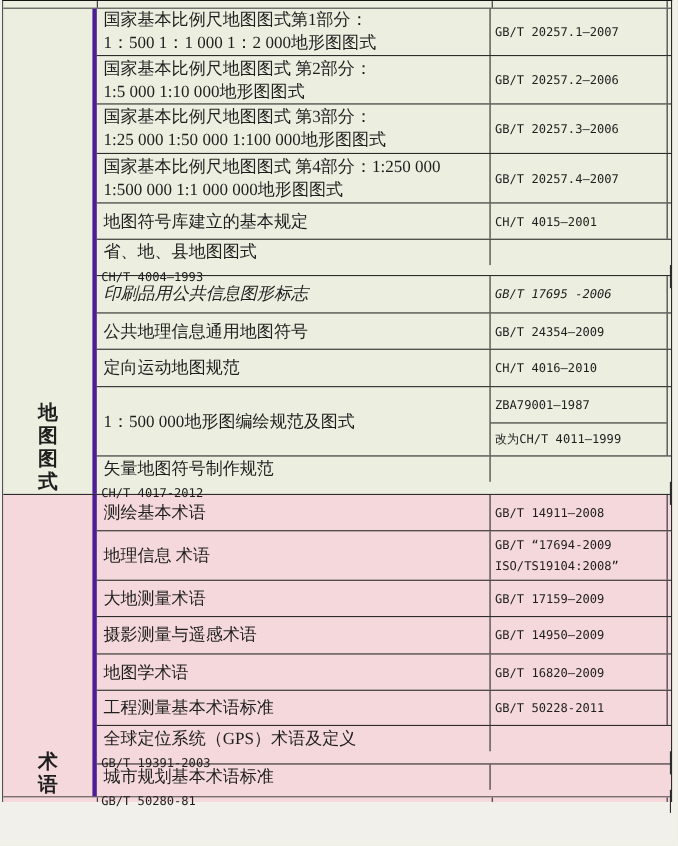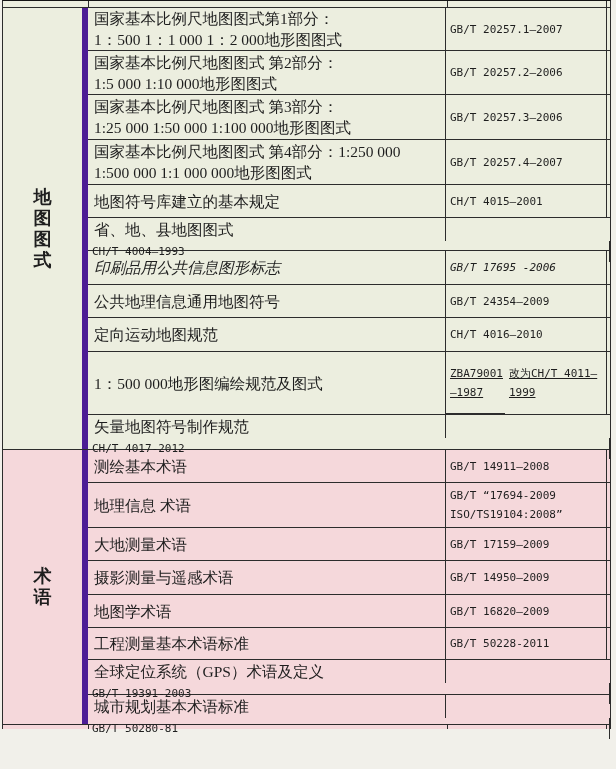--- a/index.html
+++ b/index.html
@@ -24,22 +24,22 @@
   .sliver.top { height: 7px; border-bottom: 1px solid #2c2c2c; }
   .sliver.bottom { height: 4px; }
   .s-cat  { width: 85px; border-right: 1px solid #2c2c2c; }
   .s-name { width: 358px; border-right: 1px solid #2c2c2c; }
   .s-code { flex: 1; border-right: 1px solid #2c2c2c; }
   .s-edge { width: 3px; }
 
   .section { display: flex; box-sizing: border-box; border-bottom: 1px solid #2c2c2c; }
   .cat {
     width: 85px; box-sizing: border-box;
-    border-right: 6px solid #4c1d95;
-    display: flex; align-items: center; justify-content: center;
+    border-right: 4px solid #4c1d95;
+    display: flex; align-items: flex-end; justify-content: center;
   }
   .cat-label {
     font-weight: bold; font-size: 18px; line-height: 21px;
     width: 19px; word-break: break-all; text-align: center;
     letter-spacing: 0;
   }
   .rows { flex: 1; display: flex; flex-direction: column; }
   .row { display: flex; box-sizing: border-box; border-bottom: 1px solid #2c2c2c; }
   .row:last-child { border-bottom: none; flex-direction: column; }
   .cell { box-sizing: border-box; display: flex; align-items: center; }
@@ -52,21 +52,21 @@
   .codecol { flex: 1; box-sizing: border-box; border-right: 1px solid #2c2c2c; display: flex; }
   .cell.code, .subcell {
     flex: 1;
     padding: 1px 2px 1px 4px;
     font-family: "DejaVu Sans Mono", "Liberation Mono", monospace;
     font-size: 11px; line-height: 19px;
     white-space: pre-line;
     display: flex; align-items: center;
     box-sizing: border-box;
   }
-  .codecol.split { flex-direction: row; text-decoration: underline; }
+  .codecol.split { flex-direction: column; }
   .codecol.split .subcell { width: 100%; }
   .codecol.split .subcell:first-child { border-bottom: 1px solid #2c2c2c; flex: 0 0 33px; }
   .codecol.split .subcell:last-child { flex: 1; }
   .edge { width: 3px; }
 </style>
 </head>
 <body>
 
 <div class="page">
   <div class="table">

